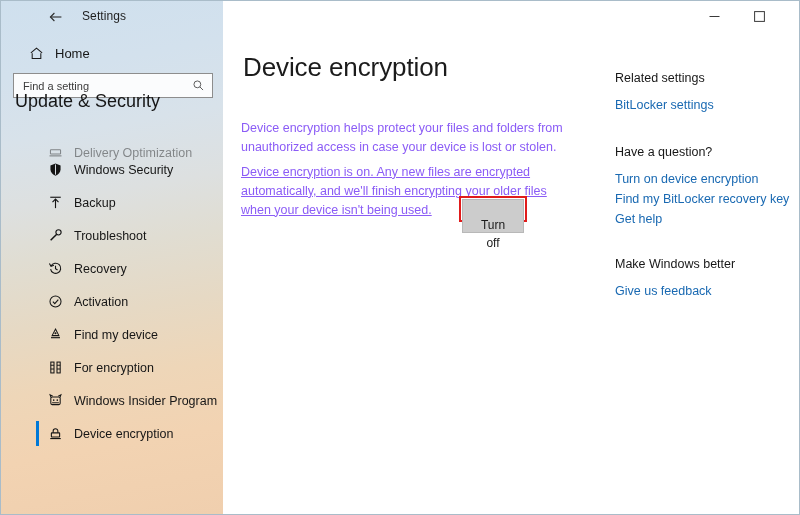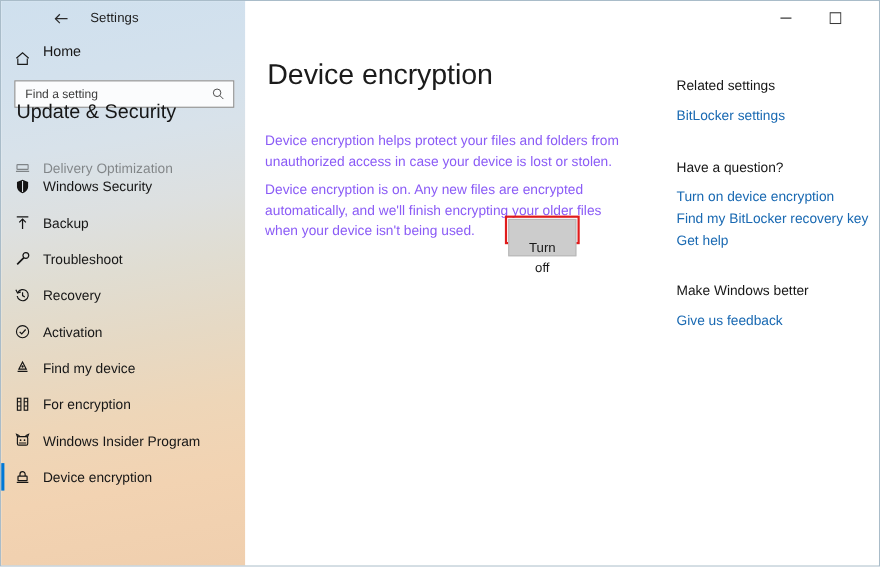--- a/index.html
+++ b/index.html
@@ -94,20 +94,22 @@
     left: 0; top: 0;
     width: 222px;
     height: 513px;
   }
 
   .nav-home {
     position: absolute;
     left: 0; top: 38px;
     width: 222px; height: 28px;
     display: flex;
+    align-items: center;
+    padding-left: 16px;
   }
   .nav-home .ic {
     width: 38px;
     display: flex;
     align-items: center;
     justify-content: center;
     color: #1a1a1a;
   }
   .nav-home .lb {
     font-size: 13px;
@@ -159,20 +161,21 @@
   .navlist {
     position: absolute;
     left: 0; top: 126px;
     width: 222px;
   }
   .navitem {
     position: relative;
     height: 33px;
     display: flex;
     align-items: center;
+    margin-left: 35px;
   }
   .navitem .ic {
     width: 38px;
     display: flex;
     align-items: center;
     justify-content: center;
     color: #141414;
     flex: 0 0 38px;
   }
   .navitem .lb {
@@ -215,21 +218,21 @@
   }
   .para {
     position: absolute;
     left: 18px;
     width: 330px;
     font-size: 12.5px;
     line-height: 19px;
     color: #8b5cf6;
   }
   .para.p1 { top: 105px; }
-  .para.p2 { top: 149px; }
+  .para.p2 { top: 149px; text-decoration: underline; }
 
   .btn-hl {
     position: absolute;
     left: 236px; top: 195px;
     width: 68px; height: 26px;
     box-sizing: border-box;
     border: 2px solid #e01b1b;
   }
   .turnoff-btn {
     position: absolute;

